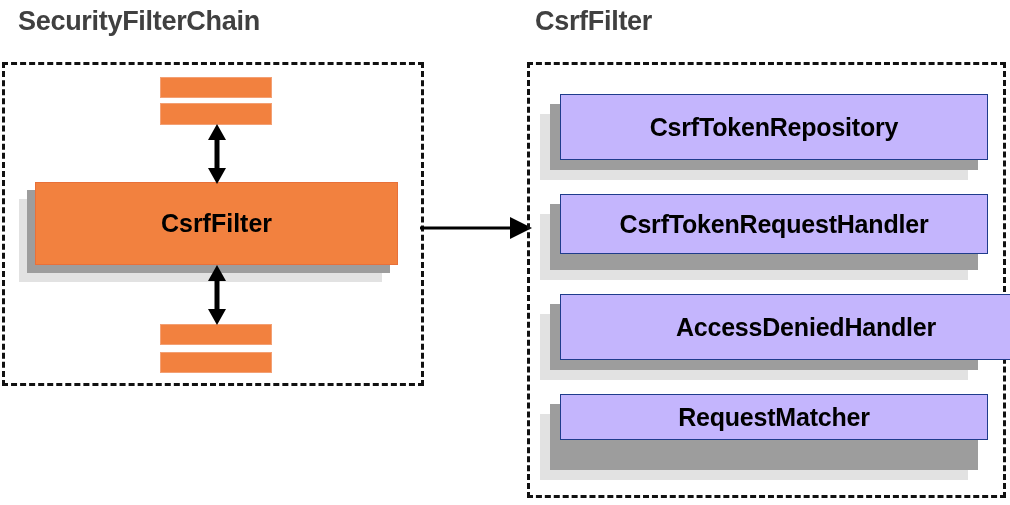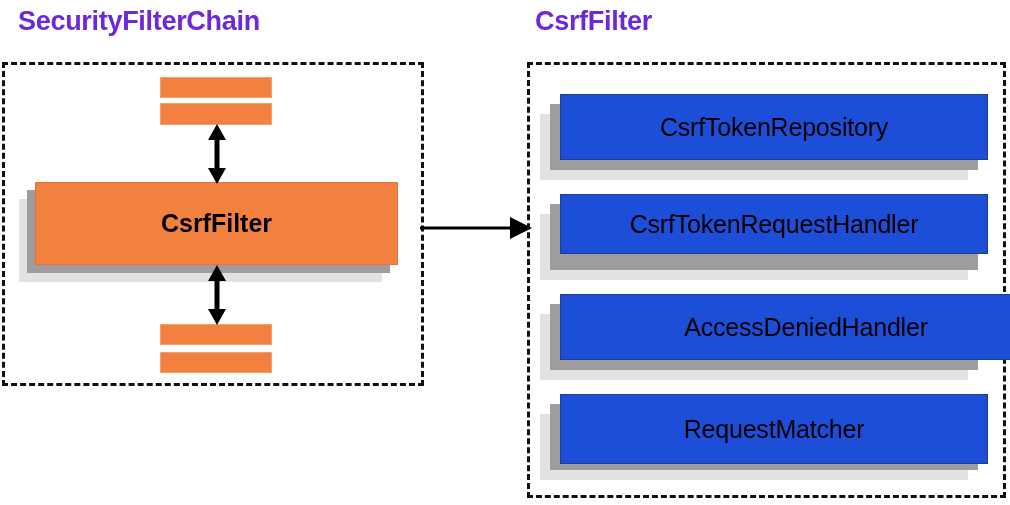--- a/index.html
+++ b/index.html
@@ -6,21 +6,21 @@
   body{width:1010px;height:505px;position:relative;overflow:hidden;
        font-family:"Liberation Sans","DejaVu Sans",sans-serif;}
 
   .canvas{position:absolute;left:0;top:0;width:1010px;height:505px;}
 
   
   .group-title{
     position:absolute;
     font-weight:bold;
     font-size:27px;
-    color:#6d28d9;
+    color:#404040;
     letter-spacing:-0.3px;
     white-space:nowrap;
     line-height:1;
   }
   #title-left{left:18px;top:8px;}
   #title-right{left:535px;top:8px;}
 
   
   .dashed-box{
     position:absolute;
@@ -47,25 +47,25 @@
   .orange-bar{
     position:absolute;
     background:#F2813F;
     border:1px solid #F3A074;
     box-sizing:border-box;
   }
 
   
   .blue-box{
     position:absolute;
-    background:#1d4ed8;
+    background:#c4b5fd;
     border:1.5px solid #1F3C8C;
     box-sizing:border-box;
     display:flex;align-items:center;justify-content:center;
-    font-weight:normal;font-size:25px;color:#000;
+    font-weight:bold;font-size:25px;color:#000;
     letter-spacing:-0.2px;
     white-space:nowrap;
   }
 
   
   .arrow-svg{position:absolute;overflow:visible;}
 </style>
 </head>
 <body>
 
@@ -113,15 +113,15 @@
   <div class="shadow-far" style="left:540px;top:214px;width:428px;height:66px;"></div>
   <div class="shadow-near" style="left:550px;top:204px;width:428px;height:66px;"></div>
   <div class="blue-box" style="left:560px;top:194px;width:428px;height:60px;">CsrfTokenRequestHandler</div>
 
   <div class="shadow-far" style="left:540px;top:314px;width:428px;height:66px;"></div>
   <div class="shadow-near" style="left:550px;top:304px;width:428px;height:66px;"></div>
   <div class="blue-box" style="left:560px;top:294px;width:492px;height:66px;">AccessDeniedHandler</div>
 
   <div class="shadow-far" style="left:540px;top:414px;width:428px;height:66px;"></div>
   <div class="shadow-near" style="left:550px;top:404px;width:428px;height:66px;"></div>
-  <div class="blue-box" style="left:560px;top:394px;width:428px;height:70px;">RequestMatcher</div>
+  <div class="blue-box" style="left:560px;top:394px;width:428px;height:46px;">RequestMatcher</div>
 
 </div>
 
 </body></html>

